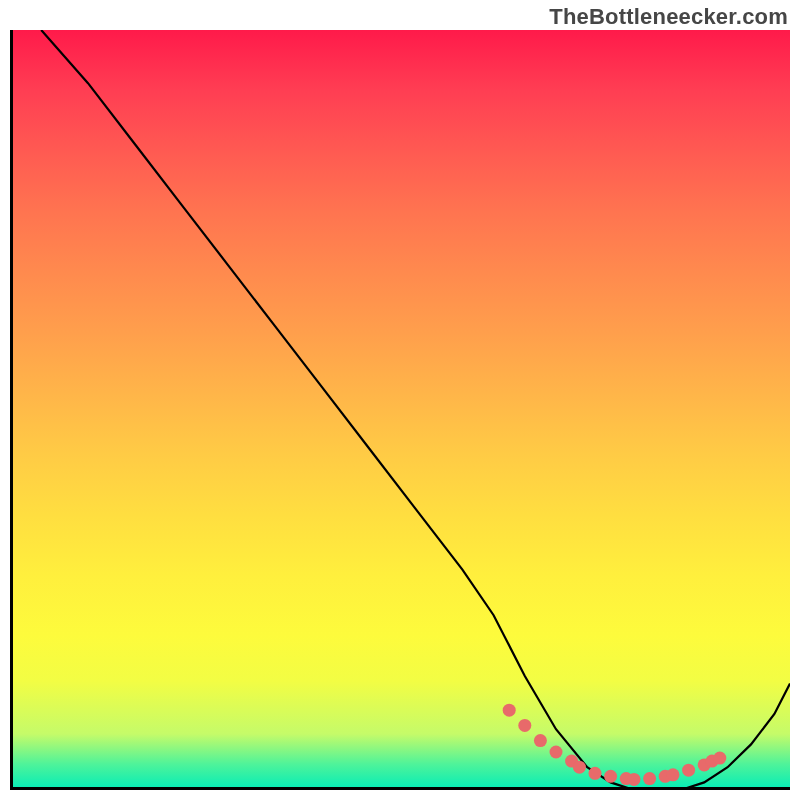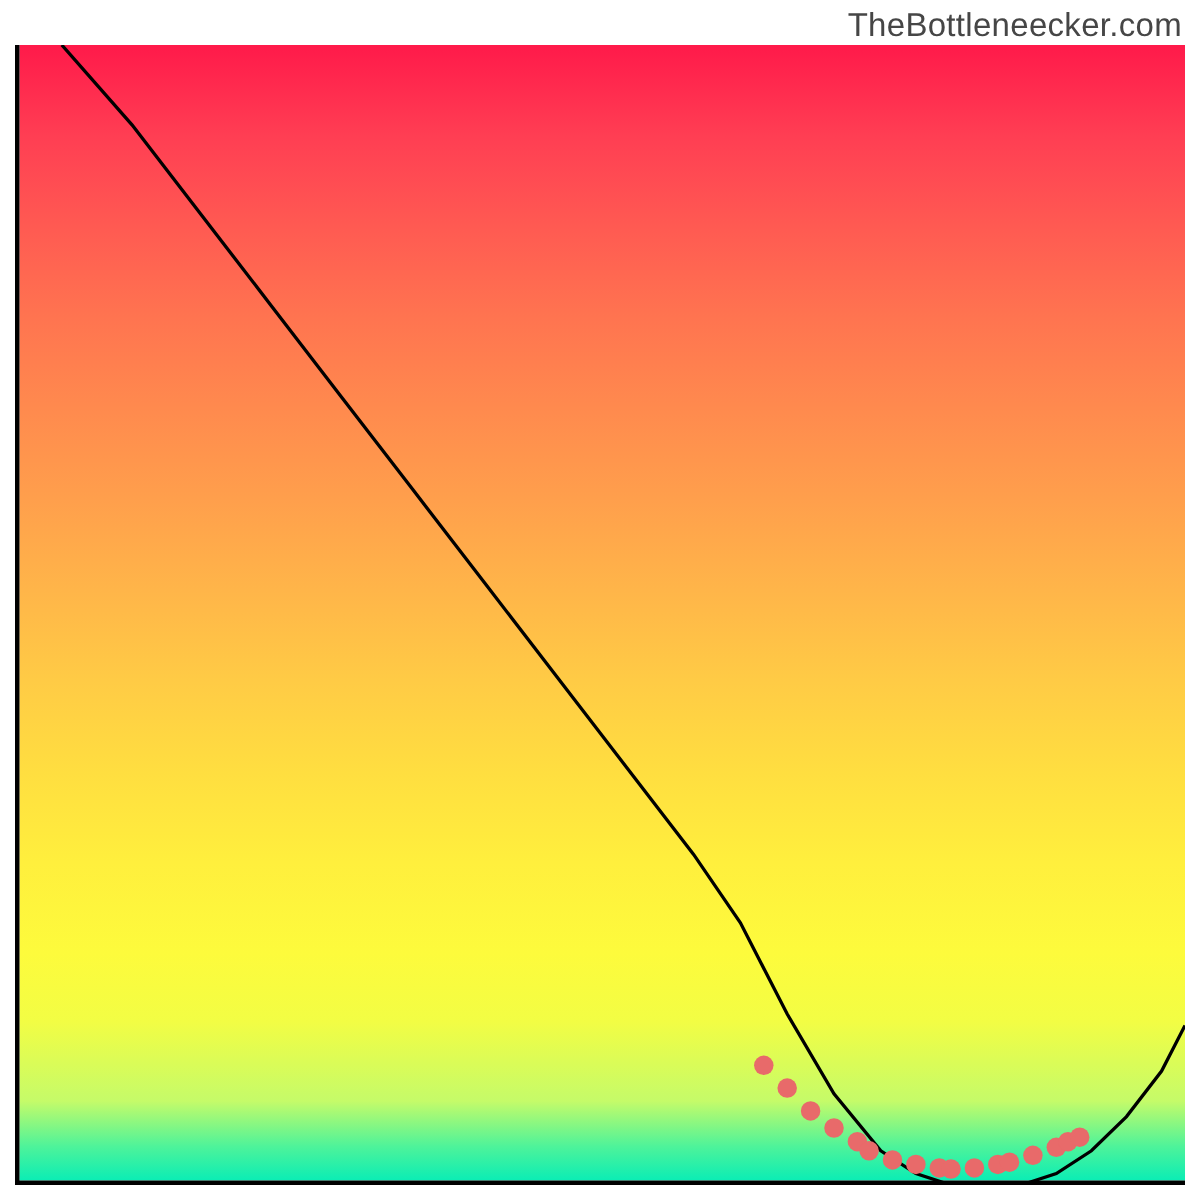--- a/index.html
+++ b/index.html
@@ -8,21 +8,21 @@
     height: 800px;
     background: #ffffff;
     position: relative;
     font-family: Arial, sans-serif;
   }
   .watermark {
     position: absolute;
     top: 4px;
     right: 12px;
     font-size: 22px;
-    font-weight: 400;
+    font-weight: 700;
     color: #464646;
     letter-spacing: 0.2px;
   }
   .chart-container {
     position: absolute;
     top: 30px;
     left: 10px;
     width: 780px;
     height: 760px;
   }

